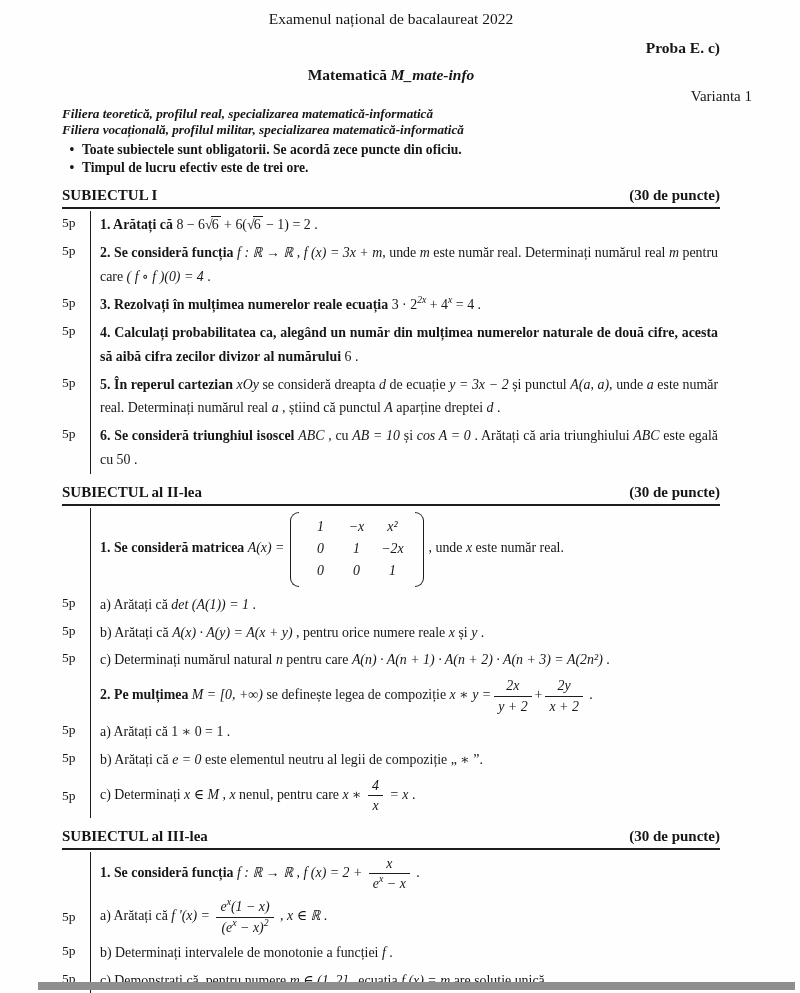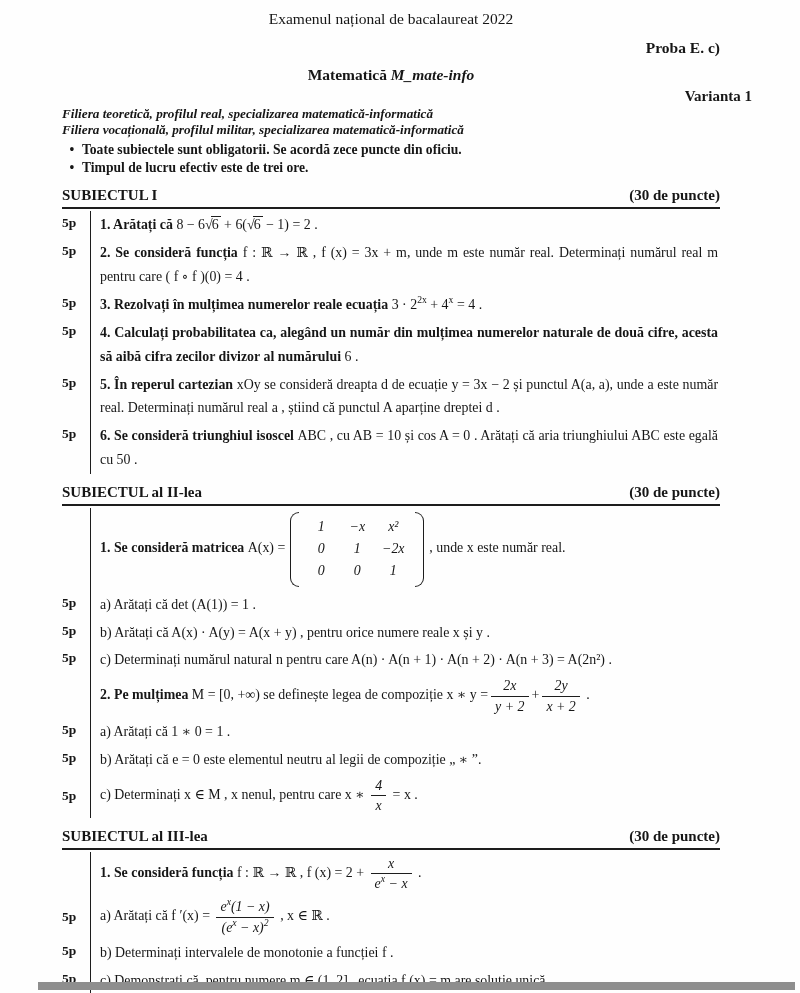--- a/index.html
+++ b/index.html
@@ -17,46 +17,46 @@
     padding: 8px 80px 0 62px;
     background: #fefefe;
   }
   .b  { font-weight: bold; }
   .it { font-style: italic; margin-top: 44px; }
 
   
   .t1 { font-size: 15.5px; font-weight: normal; text-align: center; margin: 2px 0 11px; }
   .t2 { font-size: 15.5px; font-weight: bold; text-align: right; margin: 0 0 9px; }
   .t3 { font-size: 15.5px; font-weight: bold; text-align: center; margin: 0; }
-  .variant { text-align: right; font-weight: bold; font-size: 15px; margin: 4px -32px 1px 0; }
+  .variant { text-align: right; font-weight: normal; font-size: 15px; margin: 4px -32px 1px 0; }
   .fil { font-size: 13.2px; line-height: 1.22; font-weight: bold; font-style: italic; }
   .bullets { margin: 3px 0 0; padding: 0; list-style: none; font-size: 13.6px; font-weight: bold; }
   .bullets li { display: flex; line-height: 1.32; }
   .blt { flex: 0 0 20px; width: 20px; text-align: center; }
 
   
   .sec { margin-top: 10px; }
   .sec-head { display: flex; justify-content: space-between; font-weight: bold; font-size: 15px; padding-bottom: 3px; }
   .sec-rule { border-top: 2px solid #1d1d1d; height: 0; }
   .sec-body { padding-top: 2px; }
   .prow { display: flex; align-items: flex-start; }
   .prow.vc { align-items: center; }
   .prow.vc .pts { padding-top: 0; }
-  .pts { flex: 0 0 28px; width: 28px; font-weight: bold; font-size: 13.5px; padding-top: 4px; }
+  .pts { flex: 0 0 28px; width: 28px; font-weight: normal; font-size: 13.5px; padding-top: 4px; }
   .pc {
     flex: 1;
     border-left: 1.8px solid #1d1d1d;
     padding: 2px 2px 2px 9px;
     font-size: 13.9px;
     line-height: 1.72;
   }
   .pc.j { text-align: justify; }
 
   
-  .mi { }
+  .mi { font-style: italic; }
   .sup { font-size: 0.7em; vertical-align: super; line-height: 0; }
   .sqrt { white-space: nowrap; }
   .rad { border-top: 1.3px solid #1d1d1d; padding: 0 2px 0 1px; margin-left: -2px; }
   .frac { display: inline-block; vertical-align: middle; text-align: center; line-height: 1.25; margin: 1px 3px; font-style: italic; }
   .frac .fn { display: block; padding: 0 4px 1px; border-bottom: 1.3px solid #1d1d1d; }
   .frac .fd { display: block; padding: 1px 4px 0; }
   .matrix { display: inline-flex; align-items: stretch; vertical-align: middle; margin: 2px 5px; }
   .mparen { width: 9px; }
   .mparen.l { border: 1.7px solid #1d1d1d; border-right: none; border-radius: 11px 0 0 11px; }
   .mparen.r { border: 1.7px solid #1d1d1d; border-left: none; border-radius: 0 11px 11px 0; }

